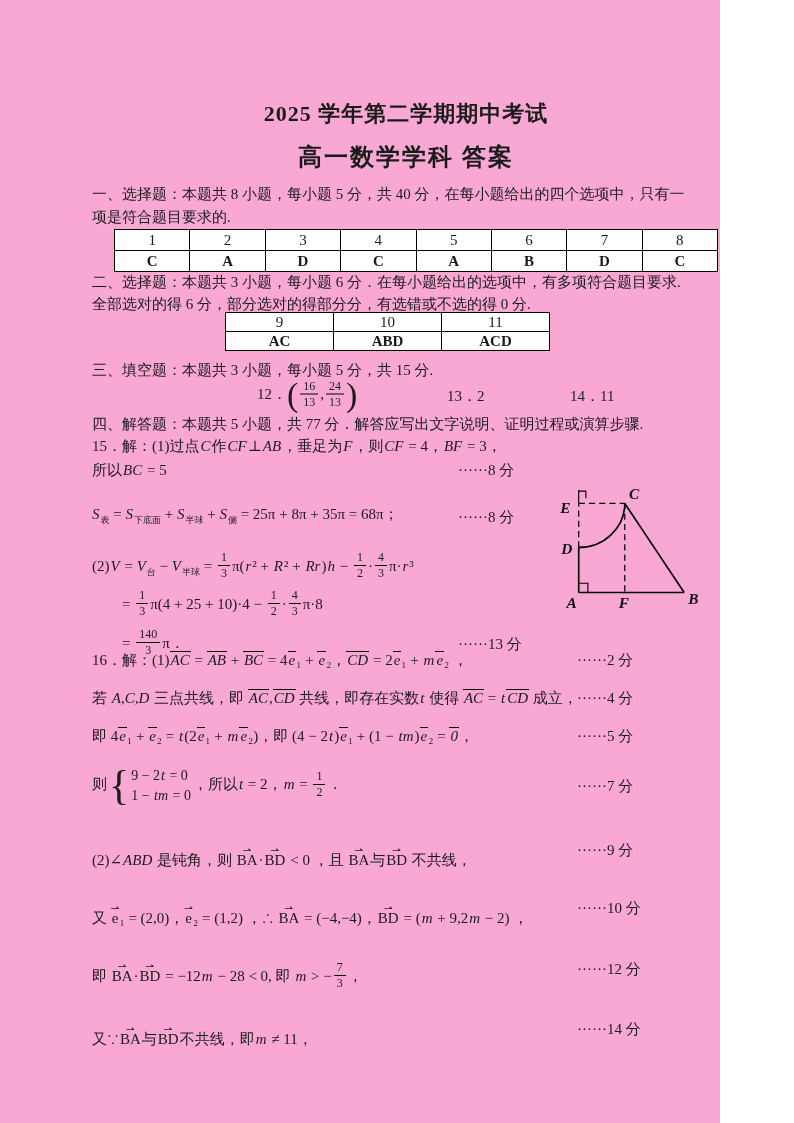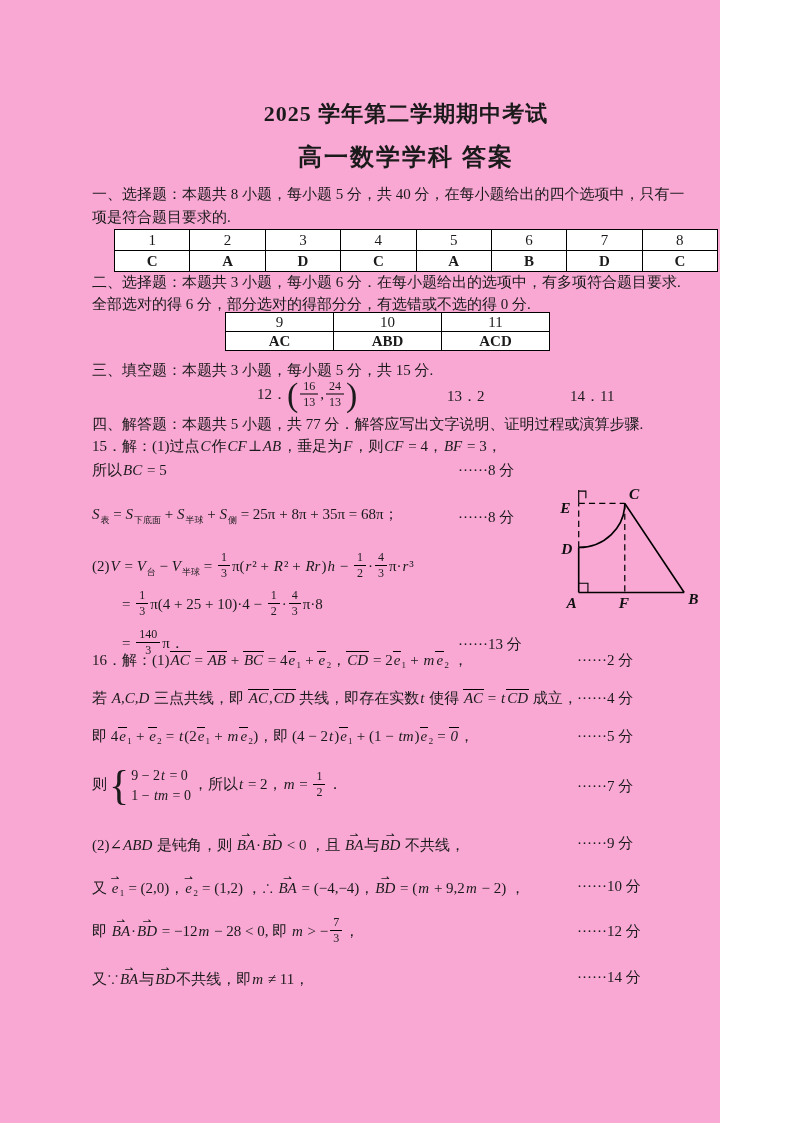--- a/index.html
+++ b/index.html
@@ -32,21 +32,21 @@
   .q15 .sline.indent{margin-left:30px;}
   .q15 .score{position:absolute;left:366px;top:50%;transform:translateY(-50%);white-space:nowrap;}
   .q15 .sline.indent .score{left:336px;}
   .q16 .sline{margin-bottom:14px;}
   .q16 .sline:nth-child(4){margin-top:18px;margin-bottom:22px;}
   .q16 .sline:nth-child(7){margin-top:10px;}
   .q16 .score{position:absolute;left:485px;top:50%;transform:translateY(-50%);white-space:nowrap;}
   .mt{}
   .mi{font-style:italic;padding:0 1px;}
   .vec{display:inline-block;border-top:1.2px solid #000;line-height:1.05;font-style:italic;padding:1px 1px 0;}
-  .avec{display:inline-block;position:relative;font-style:italic;padding:0 1px;margin-top:5px;}
+  .avec{display:inline-block;position:relative;padding:0 1px;margin-top:20px;}
   .avec::after{content:"⇀";position:absolute;left:50%;transform:translateX(-50%);top:-0.95em;
                font-size:0.7em;font-style:normal;font-family:"DejaVu Sans",sans-serif;}
   .msub .ss{font-size:9px;vertical-align:-4px;padding-left:1px;}
   .msub .mb{font-style:italic;}
   .frac{display:inline-flex;flex-direction:column;text-align:center;vertical-align:middle;
         margin:0 2px;position:relative;top:-2px;}
   .frac .fn,.frac .fd{display:block;line-height:15px;font-size:12px;padding:0 3px;}
   .frac .fd{border-top:1.1px solid #000;}
   .bp{font-size:34px;font-weight:300;vertical-align:middle;line-height:0.8;position:relative;top:-2px;}
   .cases{display:inline-flex;align-items:center;vertical-align:middle;margin:0 2px;}

